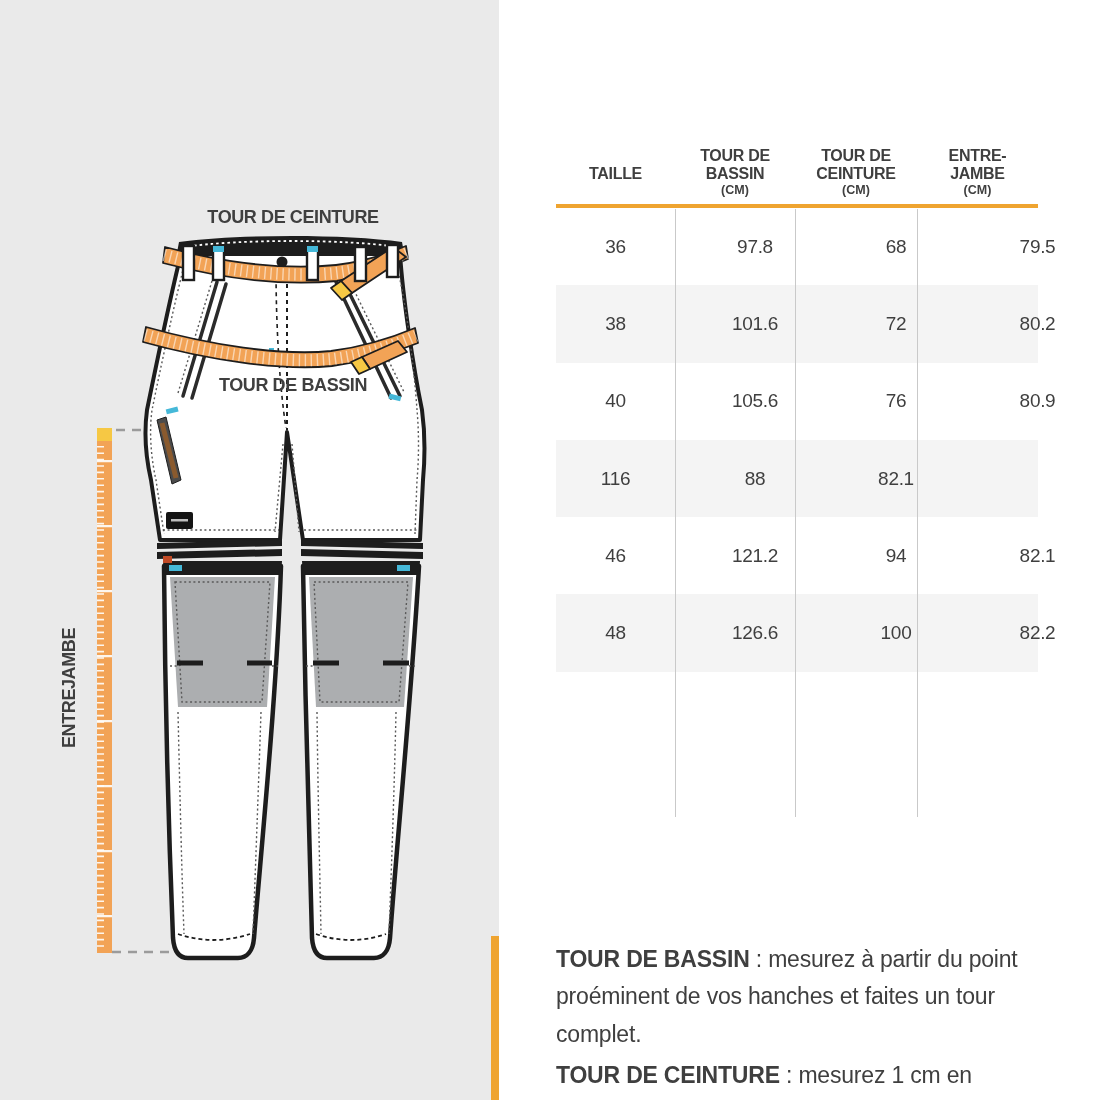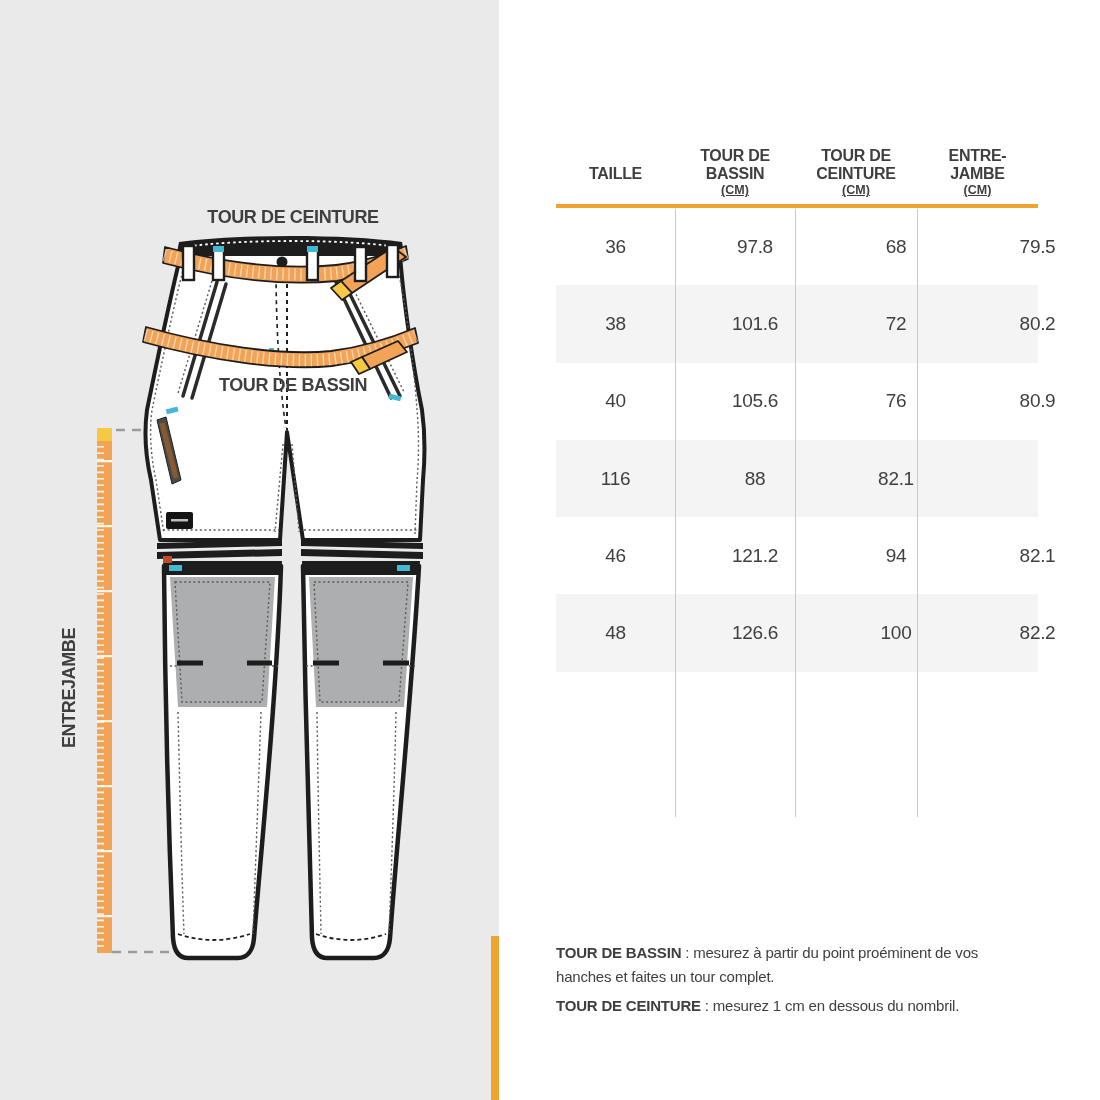--- a/index.html
+++ b/index.html
@@ -77,42 +77,42 @@
   }
   .table-header .th{
     display:flex;flex-direction:column;justify-content:flex-end;align-items:center;
     text-align:center;padding-bottom:6px;
   }
   .th .label{
     font-weight:700;font-size:16px;line-height:1.12;letter-spacing:-0.3px;
     color:var(--text);max-width:92px;
   }
   .th .unit{
-    font-weight:600;font-size:12.5px;height:15px;line-height:15px;color:var(--text);text-decoration:underline;
+    font-weight:600;font-size:12.5px;height:15px;line-height:15px;color:var(--text);
   }
   .header-rule{height:4px;background:var(--accent-orange);}
   .table-body{position:relative;}
   .table-row{
     display:grid;grid-template-columns:119px 120px 122px 121px;
     height:77.3px;
     gap:20px;
   }
   .table-row:nth-child(odd){background:var(--row-gray);}
   .table-row .td{
     display:flex;align-items:center;justify-content:center;
     font-size:19px;letter-spacing:-0.3px;color:var(--text);
   }
   .col-divider{
     position:absolute;top:1px;width:1px;height:608px;background:var(--divider);
   }
 
   
   .notes{position:absolute;left:556px;top:941px;width:470px;}
   .note{
-    font-size:15px;line-height:1.62;color:var(--text);letter-spacing:-0.2px;
+    font-size:23px;line-height:1.62;color:var(--text);letter-spacing:-0.2px;
   }
   .note + .note{margin-top:4px;}
   .note .note-term{font-weight:700;}
 </style>
 </head>
 <body>
 
 <div class="canvas">
 
   <div class="left-panel">

